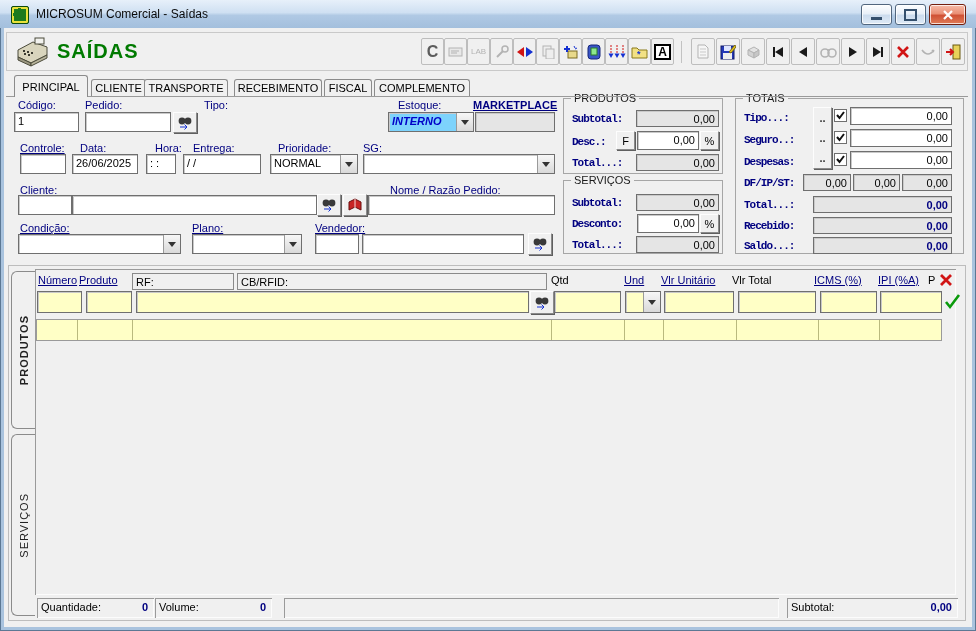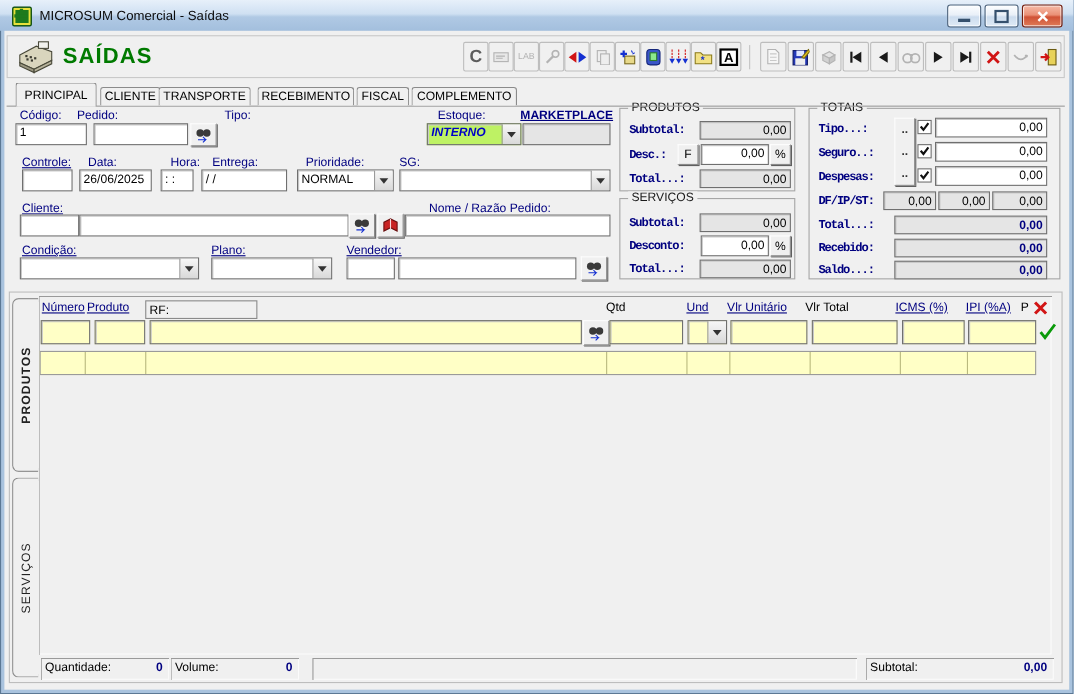--- a/index.html
+++ b/index.html
@@ -55,21 +55,21 @@
   .rnum{text-align:right;}
   .bnum{font-weight:bold;color:#000080;text-align:right;}
   .combo .val{position:absolute;left:3px;top:2px;right:18px;overflow:hidden;white-space:nowrap;}
   .cb-arrow{position:absolute;right:0;top:0;bottom:0;width:16px;background:linear-gradient(#f7f7f7,#d9d9d9);
     border-left:1px solid #9a9a9a;display:flex;align-items:center;justify-content:center;}
   .cb-arrow i{width:0;height:0;border:4px solid transparent;border-top:5px solid #333;margin-top:5px;}
   .btn{position:absolute;background:#f0f0f0;border:1px solid #8a8a8a;border-top-color:#fdfdfd;border-left-color:#fdfdfd;
     box-shadow:1px 1px 0 #5f5f5f;display:flex;align-items:center;justify-content:center;box-sizing:border-box;}
   .red-it{color:#cf0000;font-weight:bold;font-style:italic;}
   .blue-it{color:#0000c8;font-weight:bold;font-style:italic;}
-  .cyanbg{background:#bef264;}
+  .cyanbg{background:#7dd3fc;}
 
   
   .gbox{position:absolute;border:1px solid #a6a6a6;box-sizing:border-box;}
   .gtitle{position:absolute;top:-7px;left:7px;background:#f0f0f0;padding:0 3px;color:#1a1a1a;}
   .mlbl{position:absolute;font-family:"Liberation Mono",monospace;font-weight:bold;color:#000080;font-size:11px;letter-spacing:-1px;white-space:nowrap;}
   .chk{position:absolute;width:13px;height:13px;background:#fff;border:1px solid #6f6f6f;box-sizing:border-box;
     display:flex;align-items:center;justify-content:center;}
 
   
   .gridpanel{position:absolute;left:4px;top:237px;width:958px;height:356px;border:1px solid #bdbdbd;background:#f0f0f0;box-sizing:border-box;}
@@ -270,21 +270,21 @@
         <span>RECEBIMENTO</span>
       </div>
     <div class="tab" style="left:320px;width:48px">
         <span>FISCAL</span>
       </div>
     <div class="tab" style="left:370px;width:96px">
         <span>COMPLEMENTO</span>
       </div>
 
     <span class="lbl" style="left:14px;top:71px">Código:</span>
-    <span class="lbl" style="left:66px;top:71px">Pedido:</span>
+    <span class="lbl" style="left:81px;top:71px">Pedido:</span>
     <span class="lbl" style="left:200px;top:71px">Tipo:</span>
     <span class="lbl" style="left:394px;top:71px">Estoque:</span>
     <span class="lbl lnk" style="left:469px;top:71px;font-weight:bold">MARKETPLACE</span>
 
     <div class="fld" style="left:10px;top:84px;width:65px;height:20px"><span>1</span></div>
     <div class="fld" style="left:81px;top:84px;width:86px;height:20px"><span></span></div>
     <div class="btn" style="left:169px;top:84px;width:24px;height:21px">
       <svg width="16" height="14" viewBox="0 0 16 14">
           <circle cx="5" cy="5" r="3.4" fill="#3a3a3a"></circle>
           <circle cx="11" cy="5" r="3.4" fill="#3a3a3a"></circle>
@@ -455,20 +455,23 @@
       <div class="vtab" style="top:168px;height:182px">
           <span>SERVIÇOS</span>
         </div>
 
       <div class="gridarea">
 
         <span class="lbl lnk" style="left:3px;top:5px">Número</span>
         <span class="lbl lnk" style="left:44px;top:5px">Produto</span>
         <div class="hdrbox" style="left:97px;width:102px">
             <span>RF:</span>
+          </div>
+        <div class="hdrbox" style="left:202px;width:310px">
+            <span>CB/RFID:</span>
           </div>
         <span class="lbl blk" style="left:516px;top:5px">Qtd</span>
         <span class="lbl lnk" style="left:589px;top:5px">Und</span>
         <span class="lbl lnk" style="left:626px;top:5px">Vlr Unitário</span>
         <span class="lbl blk" style="left:697px;top:5px">Vlr Total</span>
         <span class="lbl lnk" style="left:779px;top:5px">ICMS (%)</span>
         <span class="lbl lnk" style="left:843px;top:5px">IPI (%A)</span>
         <span class="lbl blk" style="left:893px;top:5px">P</span>
         <div style="position:absolute;left:903px;top:3px;width:16px;height:16px">
           <svg width="16" height="16" viewBox="0 0 16 16">

